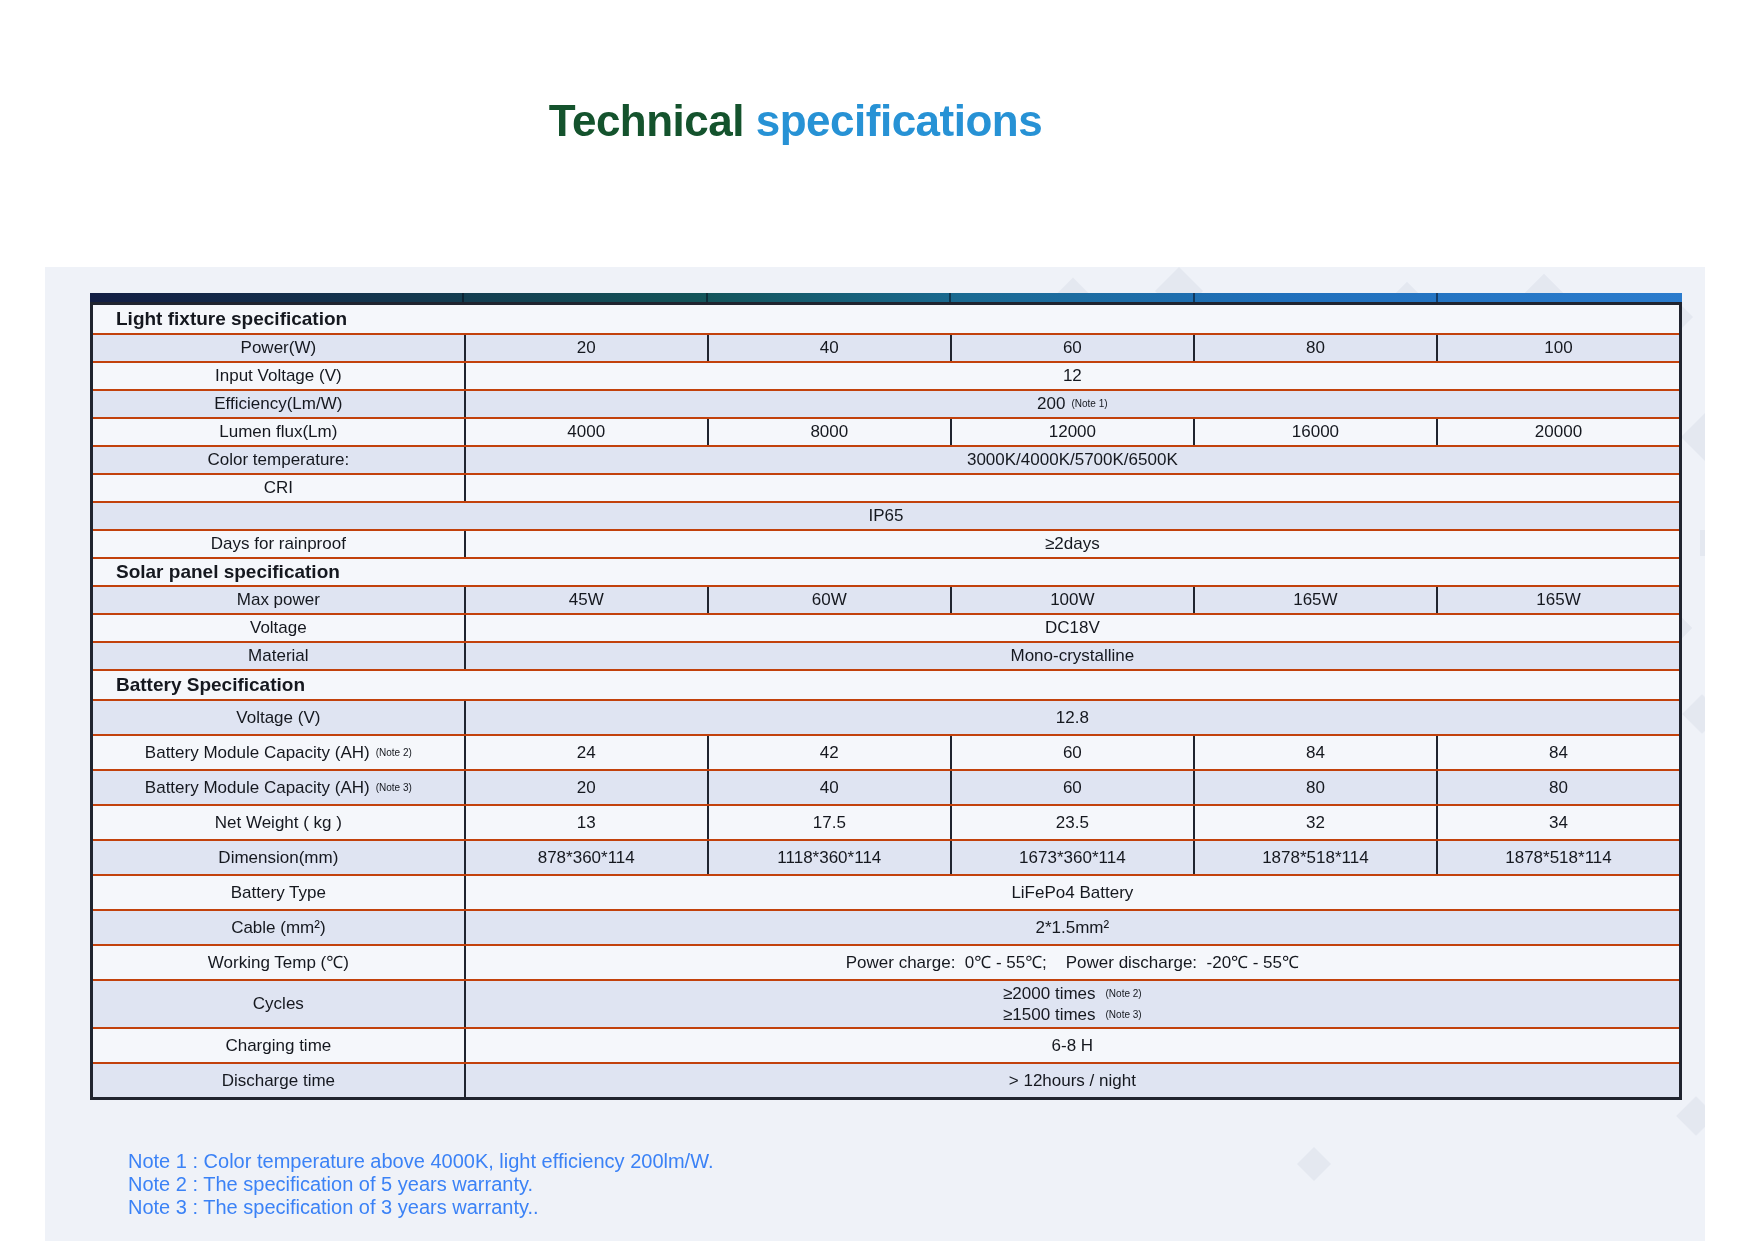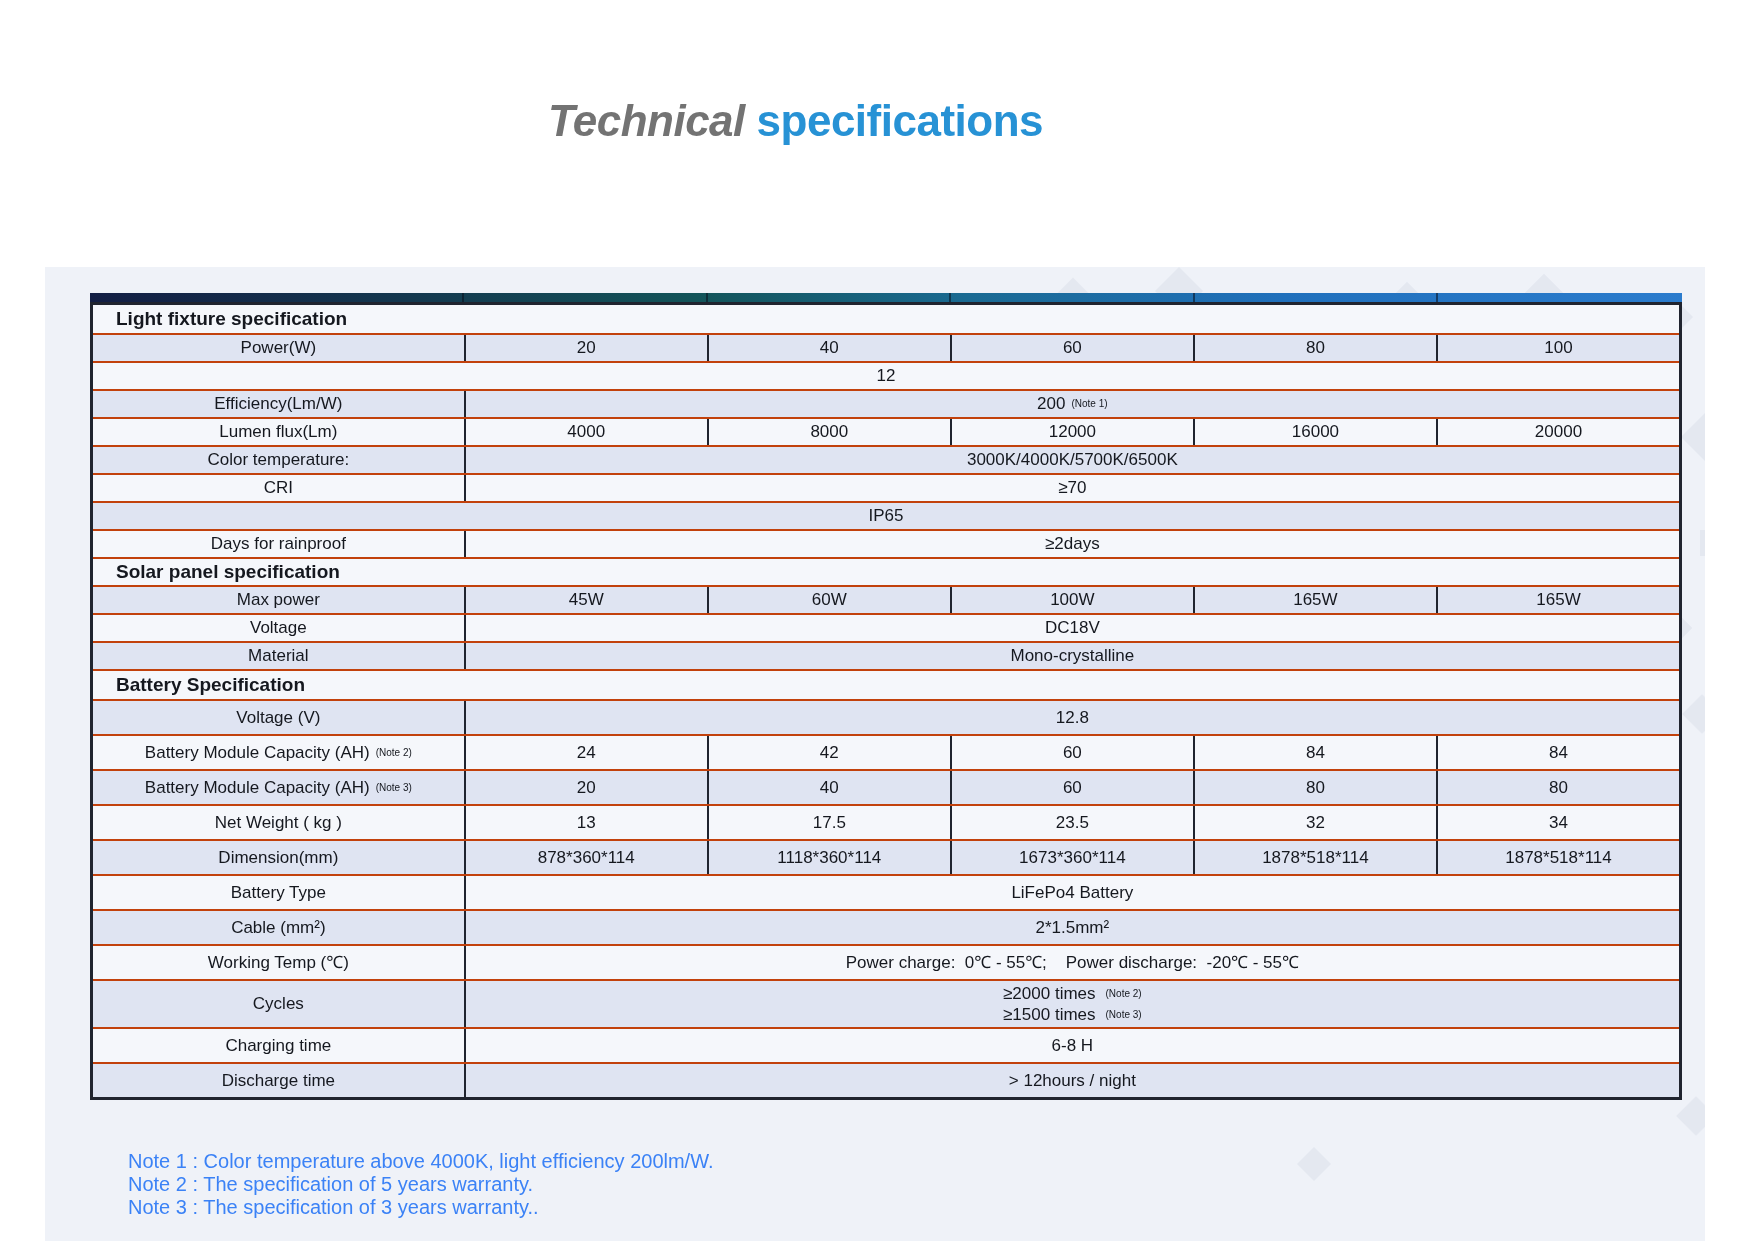--- a/index.html
+++ b/index.html
@@ -8,21 +8,21 @@
     position:relative; width:1755px; height:1241px; overflow:hidden;
     background:#ffffff; font-family:"Liberation Sans", sans-serif; color:#15181f;
   }
   .band{
     position:absolute; left:45px; top:267px; width:1660px; height:974px;
     background:#eff2f8; overflow:hidden; z-index:0;
   }
   .mosaic{ position:absolute; background:#e0e4ee; opacity:.75; }
   .title-row{ position:absolute; top:96px; left:0; width:100%; text-align:center; z-index:2; }
   .title-inner{ display:inline-block; transform:translateX(-82px); font-weight:bold; font-size:44px; letter-spacing:-0.5px; }
-  .title-primary{ color:#737373;font-style:italic; }
+  .title-primary{ color:#14532d; }
   .title-secondary{ color:#2792d5; }
 
   .content{ position:absolute; left:90px; top:293px; width:1592px; z-index:1; }
 
   .top-bar{
     height:9px; width:100%; display:flex;
     background:linear-gradient(90deg,#131e44 0%,#14384f 20%,#135459 38%,#1a6a92 55%,#2070bc 75%,#2b7ccd 100%);
   }
   .top-bar .seg{ height:100%; }
   .top-bar .seg{ border-right:2px solid rgba(8,14,28,.55); }
@@ -109,20 +109,23 @@
             <div class="cell label-cell">
               <span>Power(W)</span>
             </div>
             <div class="cell value-cell">20</div>
             <div class="cell value-cell">40</div>
             <div class="cell value-cell">60</div>
             <div class="cell value-cell">80</div>
             <div class="cell value-cell">100</div>
           </div>
           <div class="row data-row plain">
+            <div class="cell label-cell">
+              <span>Input Voltage (V)</span>
+            </div>
             <div class="cell span-cell"><span>12</span></div>
           </div>
           <div class="row data-row shade">
             <div class="cell label-cell">
               <span>Efficiency(Lm/W)</span>
             </div>
             <div class="cell span-cell"><span>200</span><span class="note-small">(Note 1)</span></div>
           </div>
           <div class="row data-row plain">
             <div class="cell label-cell">
@@ -137,21 +140,20 @@
           <div class="row data-row shade">
             <div class="cell label-cell">
               <span>Color temperature:</span>
             </div>
             <div class="cell span-cell"><span>3000K/4000K/5700K/6500K</span></div>
           </div>
           <div class="row data-row plain">
             <div class="cell label-cell">
               <span>CRI</span>
             </div>
-            <div class="cell span-cell"><span>≥70</span></div>
           </div>
           <div class="row data-row shade">
             <div class="cell span-cell"><span>IP65</span></div>
           </div>
           <div class="row data-row plain">
             <div class="cell label-cell">
               <span>Days for rainproof</span>
             </div>
             <div class="cell span-cell"><span>≥2days</span></div>
           </div>

